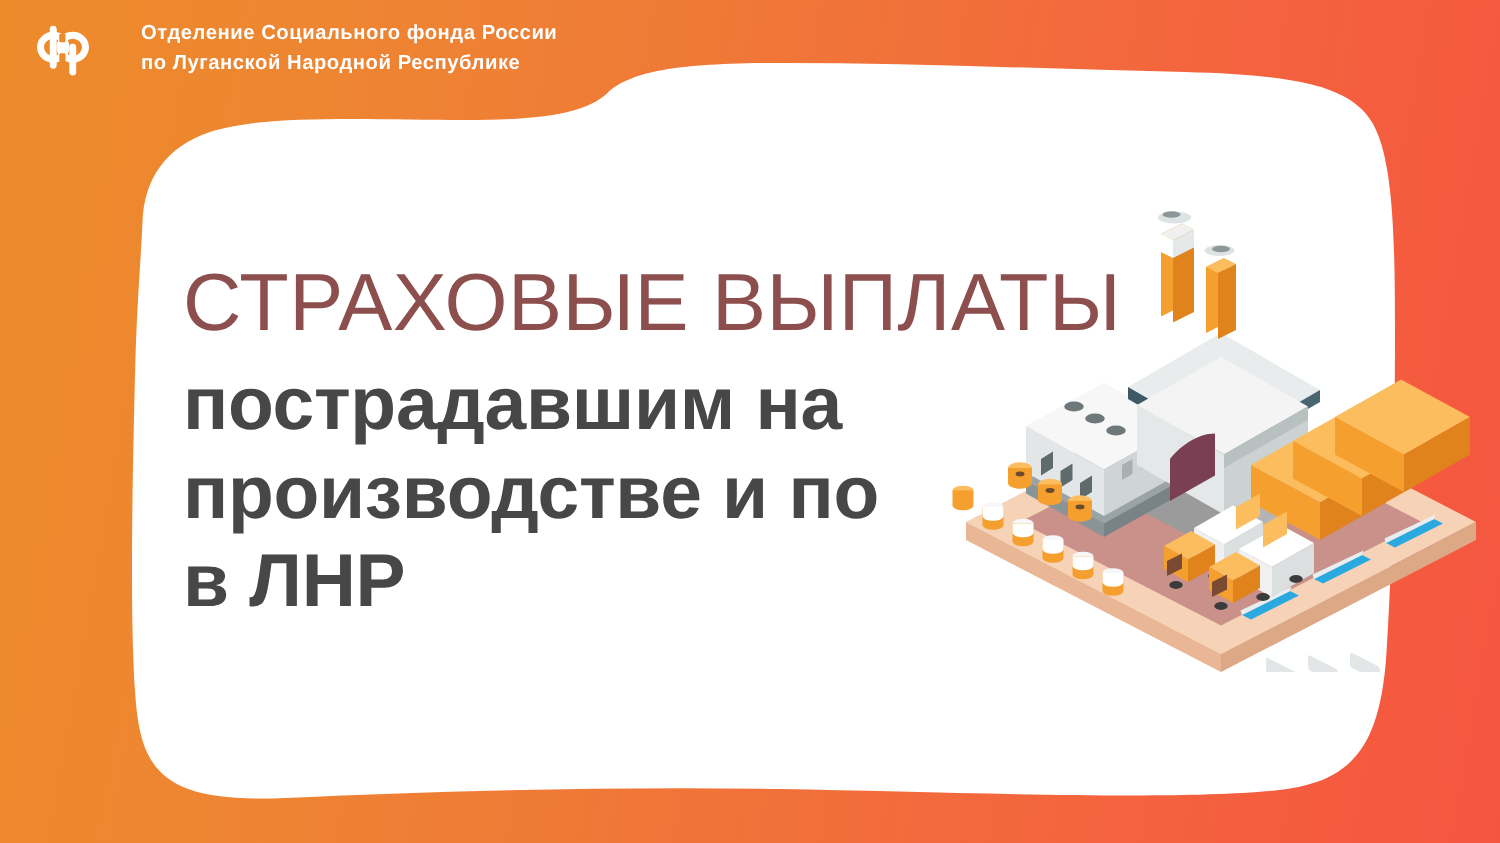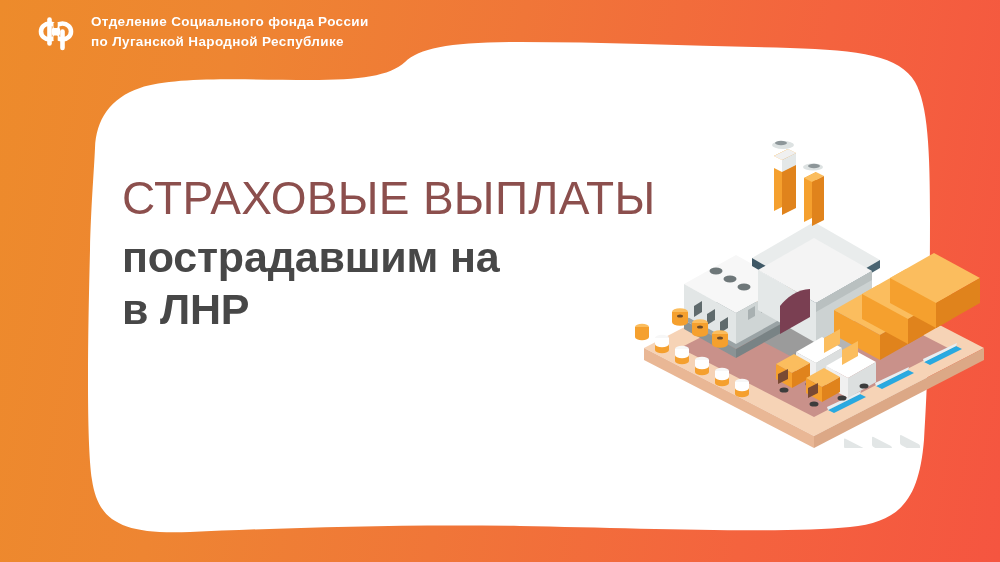--- a/index.html
+++ b/index.html
@@ -25,25 +25,25 @@
     position: absolute;
     inset: 0;
     width: 1000px;
     height: 562px;
     pointer-events: none;
   }
 
   
   #header {
     position: absolute;
-    left: 32px;
+    left: 18px;
     top: 8px;
     display: flex;
     align-items: center;
-    gap: 11px;
+    gap: 28px;
     z-index: 6;
   }
   #logo-mark {
     width: 48px;
     height: 48px;
     flex: 0 0 48px;
   }
   #org-name {
     color: #ffffff;
     font-size: 13.5px;
@@ -62,28 +62,28 @@
     z-index: 5;
     width: 620px;
   }
   .hl-line {
     display: block;
     line-height: 1.0;
     white-space: pre;
   }
   .hl-accent {
     color: #8C4F4D;
-    font-size: 46px;
+    font-size: 54px;
     font-weight: normal;
     letter-spacing: 0.3px;
     margin-bottom: 15px;
   }
   .hl-body {
     color: #474747;
-    font-size: 43px;
+    font-size: 50px;
     font-weight: bold;
     letter-spacing: -0.2px;
     margin-bottom: 9px;
   }
   .hl-body:last-child { margin-bottom: 12px; }
 
   
   #illustration {
     position: absolute;
     left: 628px;
@@ -134,20 +134,21 @@
         <rect x="21.5" y="27.5" width="4.2" height="5.6" rx="1"></rect>
       </g>
     </svg>
     <div id="org-name">Отделение Социального фонда России
 по Луганской Народной Республике</div>
   </div>
 
   <div id="headline">
     <span class="hl-line hl-accent">СТРАХОВЫЕ ВЫПЛАТЫ</span>
     <span class="hl-line hl-body">пострадавшим на</span>
+    <span class="hl-line hl-body">производстве и по</span>
     <span class="hl-line hl-body">в ЛНР</span>
   </div>
 
   <svg id="illustration" viewBox="0 0 372 310" aria-hidden="true">
 
     <g>
       <polygon points="16,210 186,122 356,210 186,298" fill="#F6D3B6"></polygon>
 
       <polygon points="16,210 186,298 186,310 16,222" fill="#E9B795"></polygon>
 

